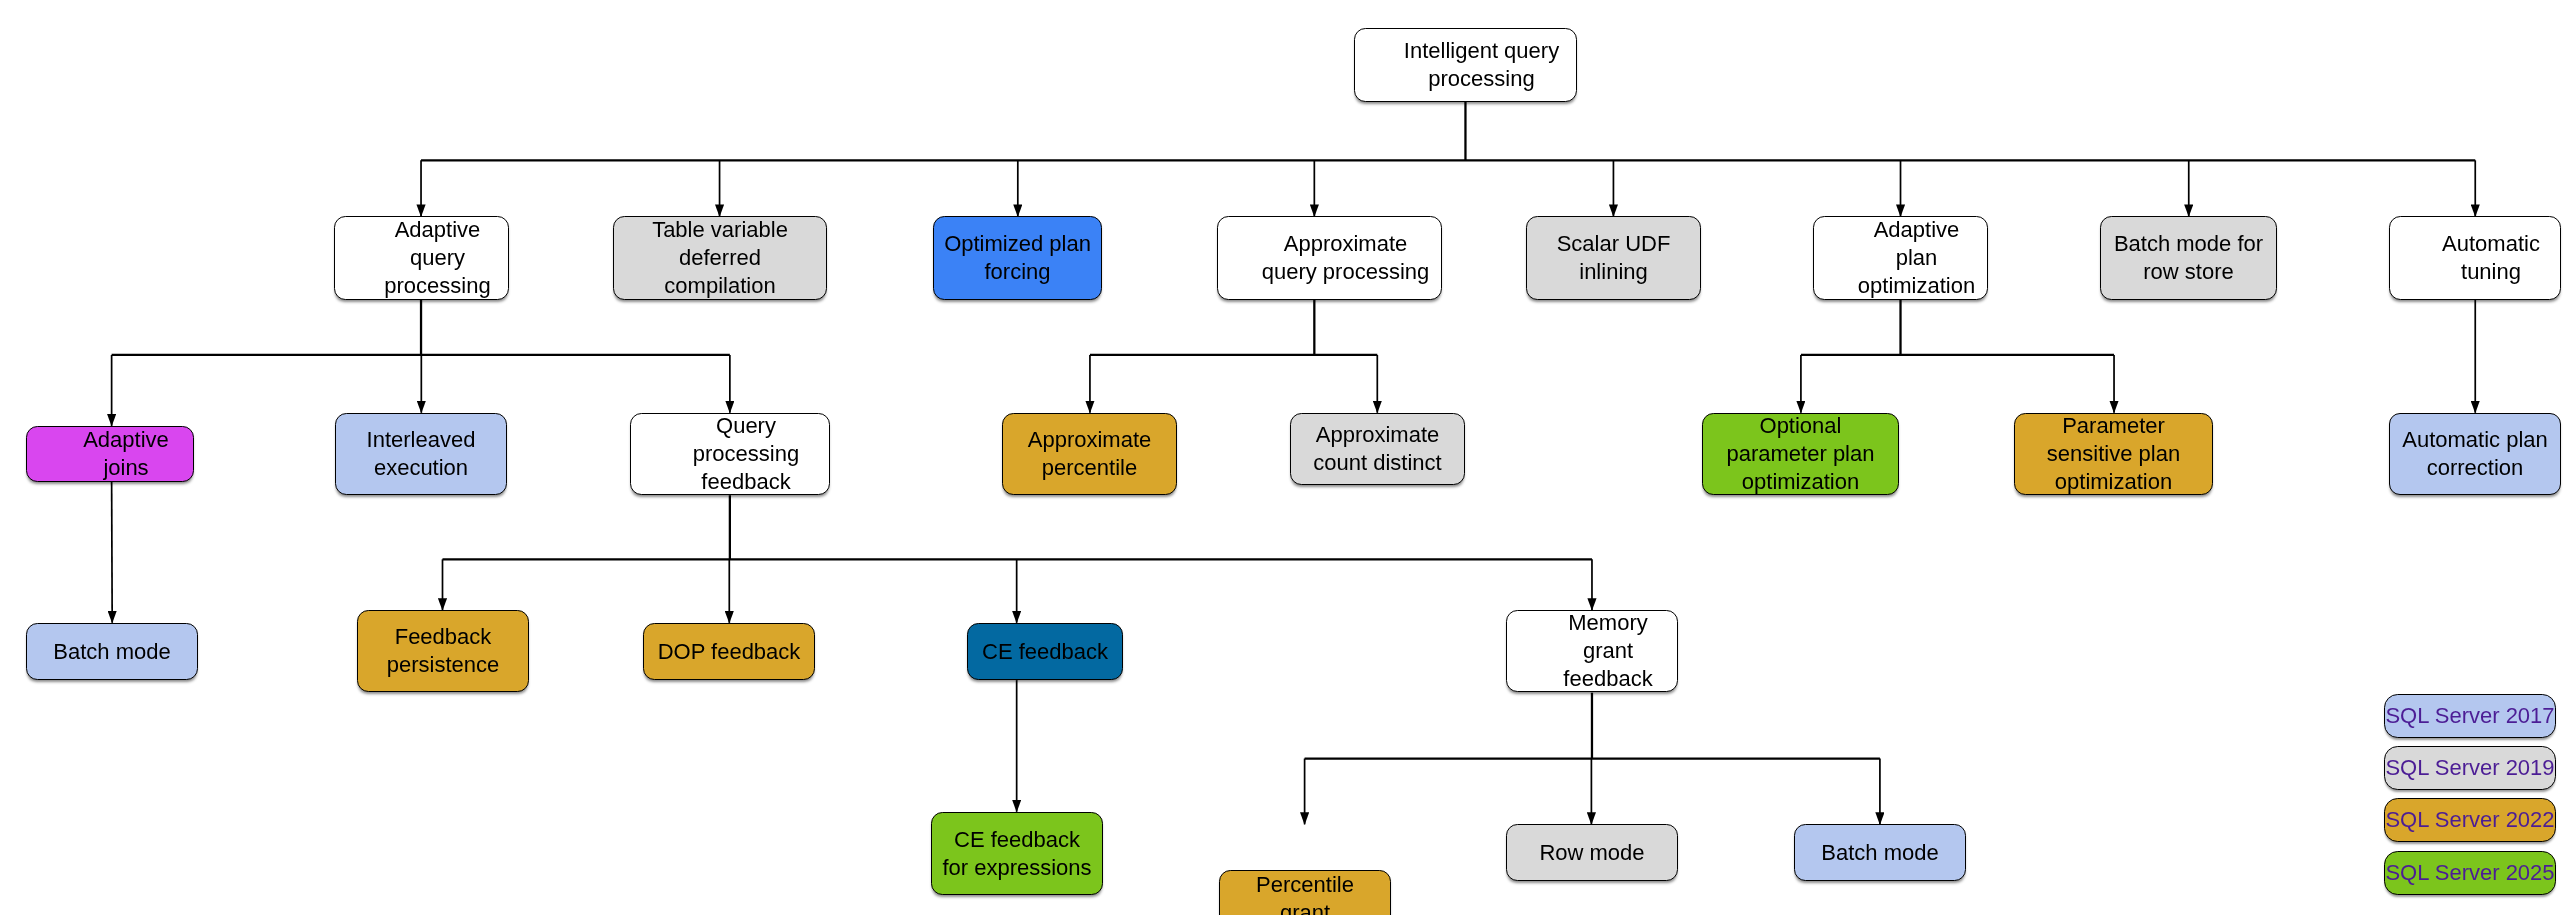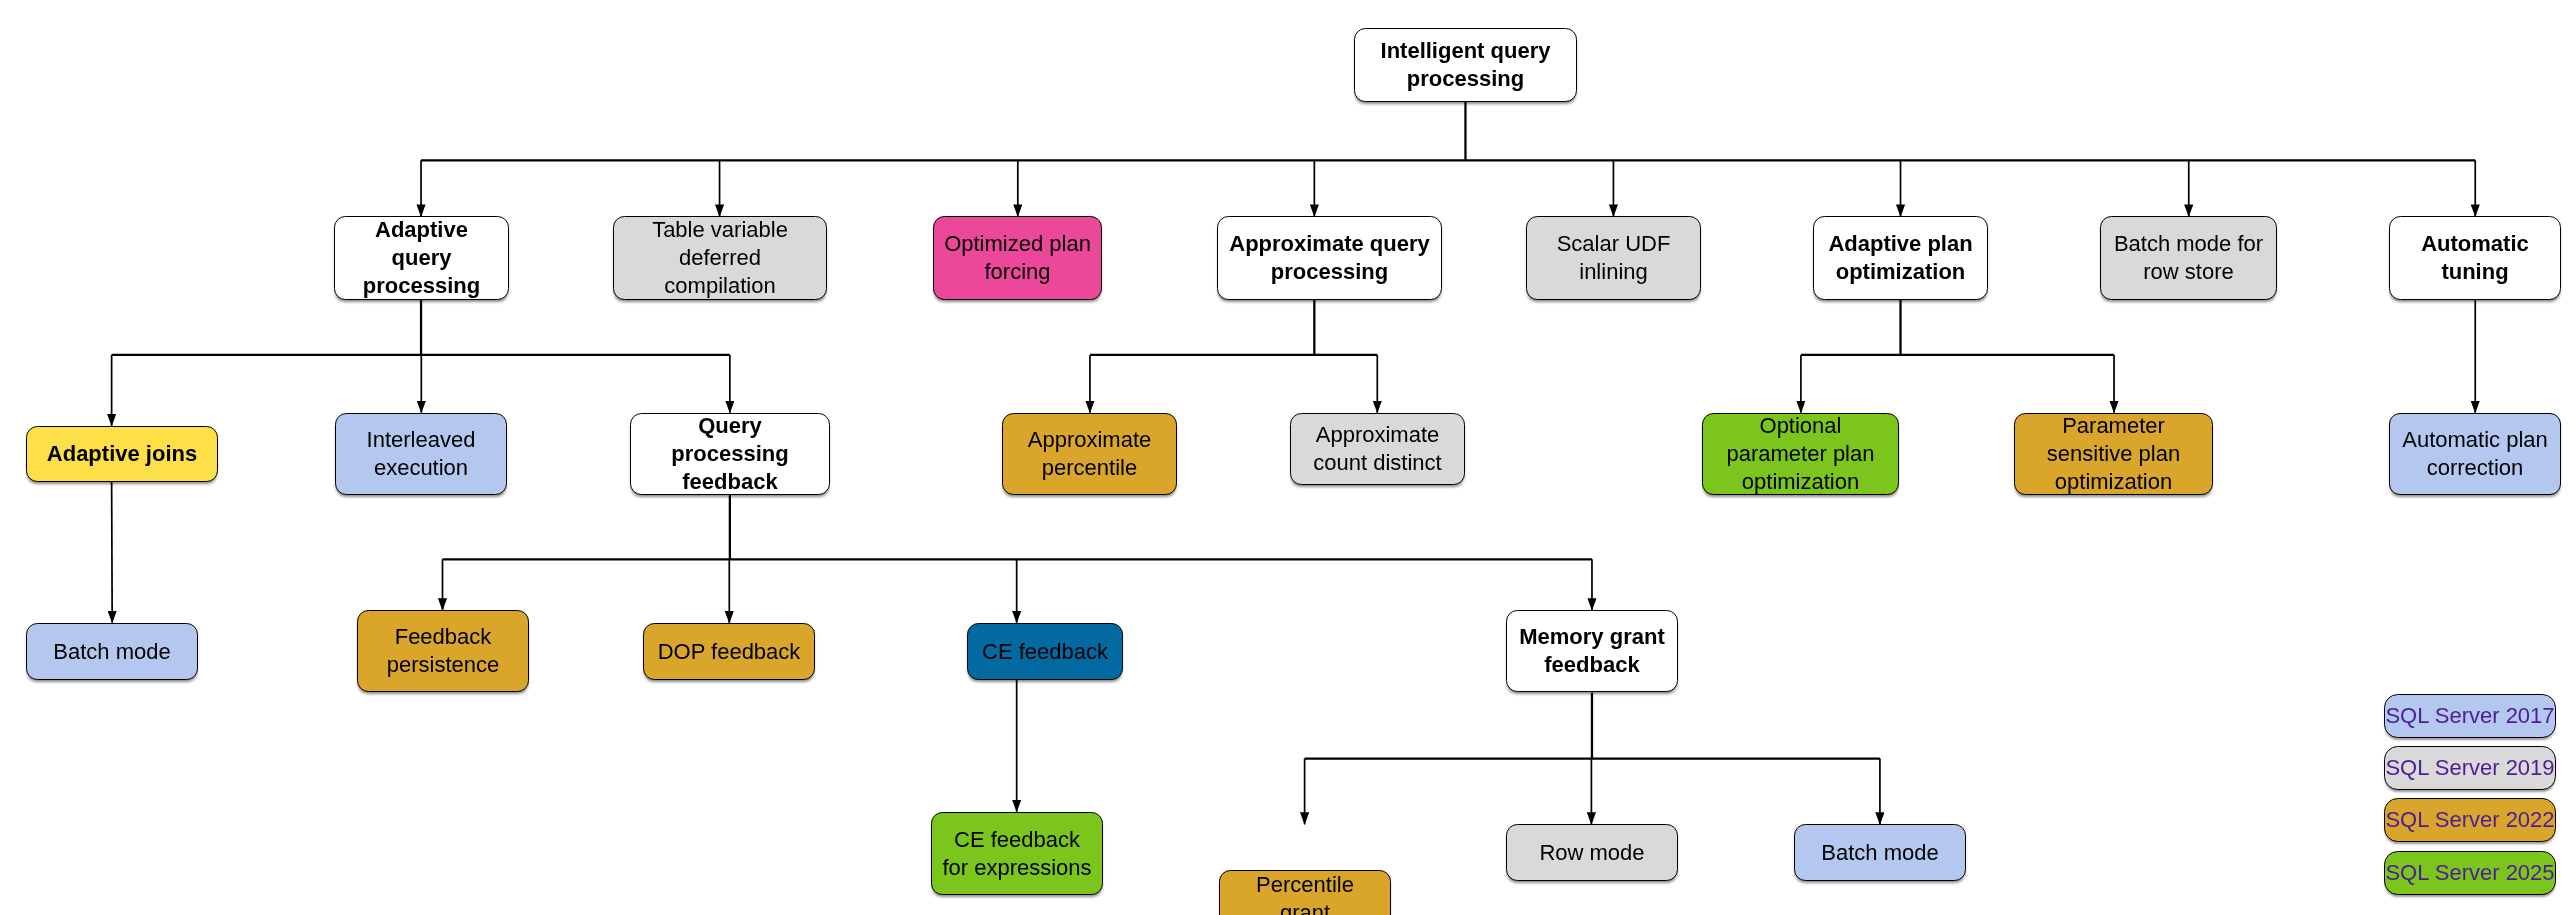--- a/index.html
+++ b/index.html
@@ -29,21 +29,21 @@
     display: flex;
     align-items: center;
     justify-content: center;
     text-align: center;
     font-size: 22px;
     line-height: 1.26;
     color: #000000;
     padding: 2.3px 8px;
     box-shadow: 0 2.9px 2.9px -1.7px rgba(0,0,0,0.45);
   }
-  .node.bold { font-weight: bold; }
+  .node.bold { font-weight: normal; padding-left: 40px; }
   .legend-item {
     position: absolute;
     box-sizing: border-box;
     border: 1.7px solid #000000;
     border-radius: 13.7px;
     display: flex;
     align-items: center;
     justify-content: center;
     text-align: center;
     font-size: 22px;
@@ -98,27 +98,27 @@
         <line x1="2279" y1="1325" x2="3284" y2="1325" stroke="#000000" stroke-width="4"></line>
         <line x1="2279" y1="1325" x2="2279" y2="1440" stroke="#000000" stroke-width="3" marker-end="url(#arrowhead)"></line>
         <line x1="2780" y1="1325" x2="2780" y2="1440" stroke="#000000" stroke-width="3" marker-end="url(#arrowhead)"></line>
         <line x1="3284" y1="1325" x2="3284" y2="1440" stroke="#000000" stroke-width="3" marker-end="url(#arrowhead)"></line>
       </g>
   </svg>
   <div id="node-layer">
       <div class="node bold" style="left: 1354px; top: 27.5px; width: 223px; height: 74px; background: rgb(255, 255, 255);">Intelligent query processing</div>
       <div class="node bold" style="left: 334px; top: 216px; width: 175px; height: 84px; background: rgb(255, 255, 255);">Adaptive query processing</div>
       <div class="node" style="left: 613px; top: 216px; width: 214px; height: 84px; background: rgb(217, 217, 217);">Table variable deferred compilation</div>
-      <div class="node" style="left: 933px; top: 216px; width: 169px; height: 84px; background: #ec4899;">Optimized plan forcing</div>
+      <div class="node" style="left: 933px; top: 216px; width: 169px; height: 84px; background: #3b82f6;">Optimized plan forcing</div>
       <div class="node bold" style="left: 1217px; top: 216px; width: 225px; height: 84px; background: rgb(255, 255, 255);">Approximate query processing</div>
       <div class="node" style="left: 1526px; top: 216px; width: 175px; height: 84px; background: rgb(217, 217, 217);">Scalar UDF inlining</div>
       <div class="node bold" style="left: 1813px; top: 216px; width: 175px; height: 84px; background: rgb(255, 255, 255);">Adaptive plan optimization</div>
       <div class="node" style="left: 2100px; top: 216px; width: 177px; height: 84px; background: rgb(217, 217, 217);">Batch mode for row store</div>
       <div class="node bold" style="left: 2389px; top: 216px; width: 172px; height: 84px; background: rgb(255, 255, 255);">Automatic tuning</div>
-      <div class="node bold" style="left: 26px; top: 426px; width: 192px; height: 56px; background: #fde047;">Adaptive joins</div>
+      <div class="node bold" style="left: 26px; top: 426px; width: 168px; height: 56px; background: #d946ef;">Adaptive joins</div>
       <div class="node" style="left: 335px; top: 413px; width: 172px; height: 82px; background: rgb(180, 199, 239);">Interleaved execution</div>
       <div class="node bold" style="left: 630px; top: 413px; width: 200px; height: 82px; background: rgb(255, 255, 255);">Query processing feedback</div>
       <div class="node" style="left: 1002px; top: 413px; width: 175px; height: 82px; background: rgb(217, 166, 43);">Approximate percentile</div>
       <div class="node" style="left: 1290px; top: 413px; width: 175px; height: 72px; background: rgb(217, 217, 217);">Approximate count distinct</div>
       <div class="node" style="left: 1702px; top: 413px; width: 197px; height: 82px; background: rgb(124, 197, 28);">Optional parameter plan optimization</div>
       <div class="node" style="left: 2014px; top: 413px; width: 199px; height: 82px; background: rgb(217, 166, 43);">Parameter sensitive plan optimization</div>
       <div class="node" style="left: 2389px; top: 413px; width: 172px; height: 82px; background: rgb(180, 199, 239); border-radius: 11px;">Automatic plan correction</div>
       <div class="node" style="left: 26px; top: 623px; width: 172px; height: 57px; background: rgb(180, 199, 239);">Batch mode</div>
       <div class="node" style="left: 357px; top: 610px; width: 172px; height: 82px; background: rgb(217, 166, 43);">Feedback persistence</div>
       <div class="node" style="left: 643px; top: 623px; width: 172px; height: 57px; background: rgb(217, 166, 43);">DOP feedback</div>

